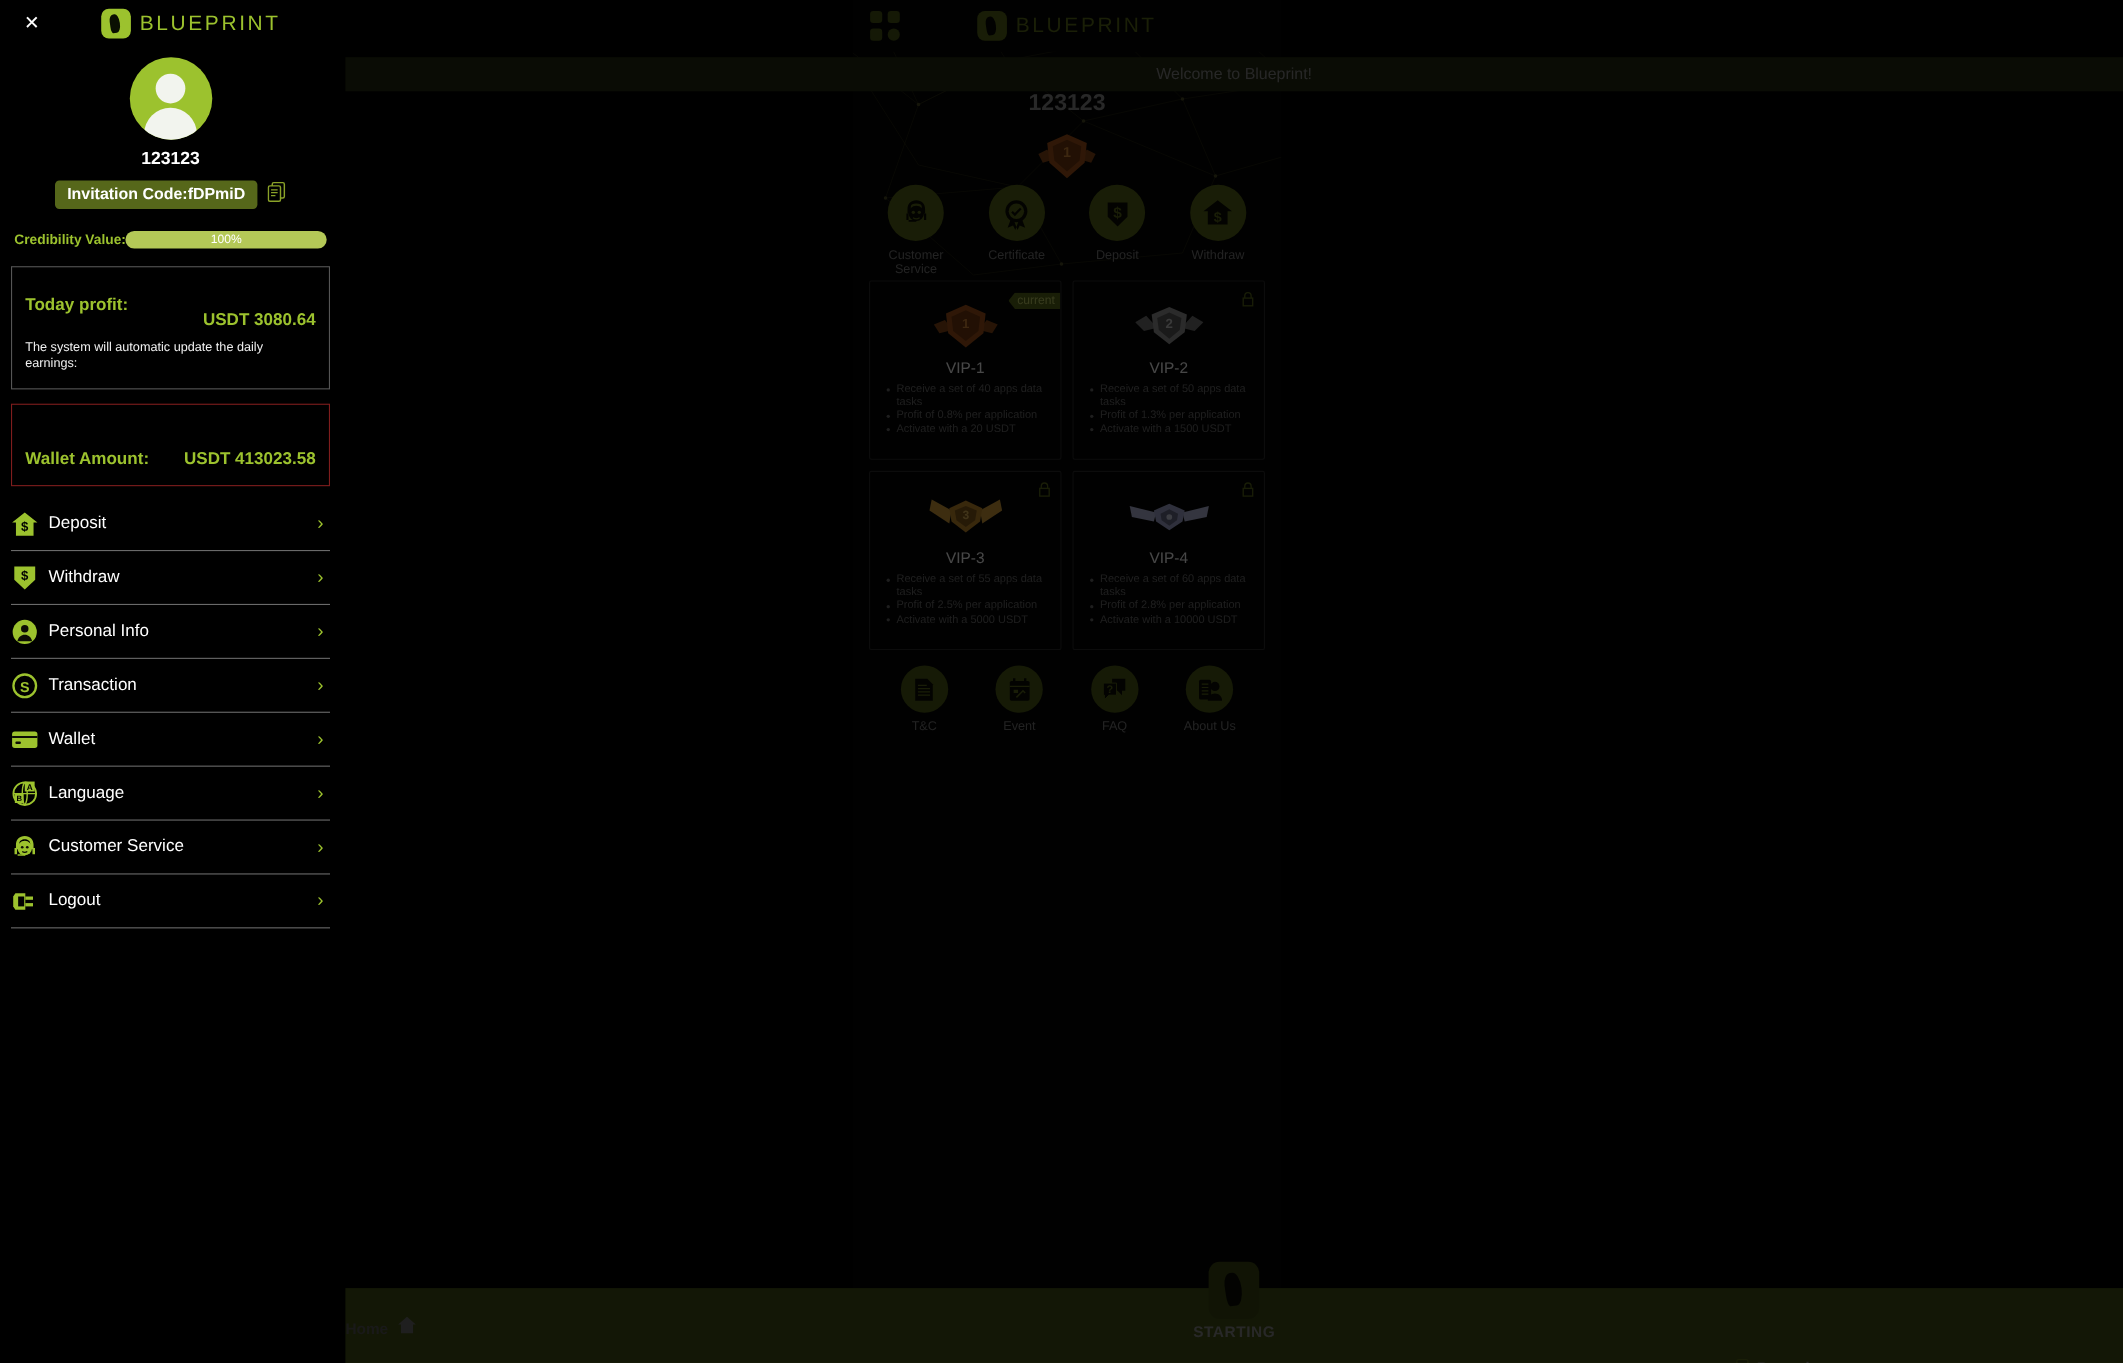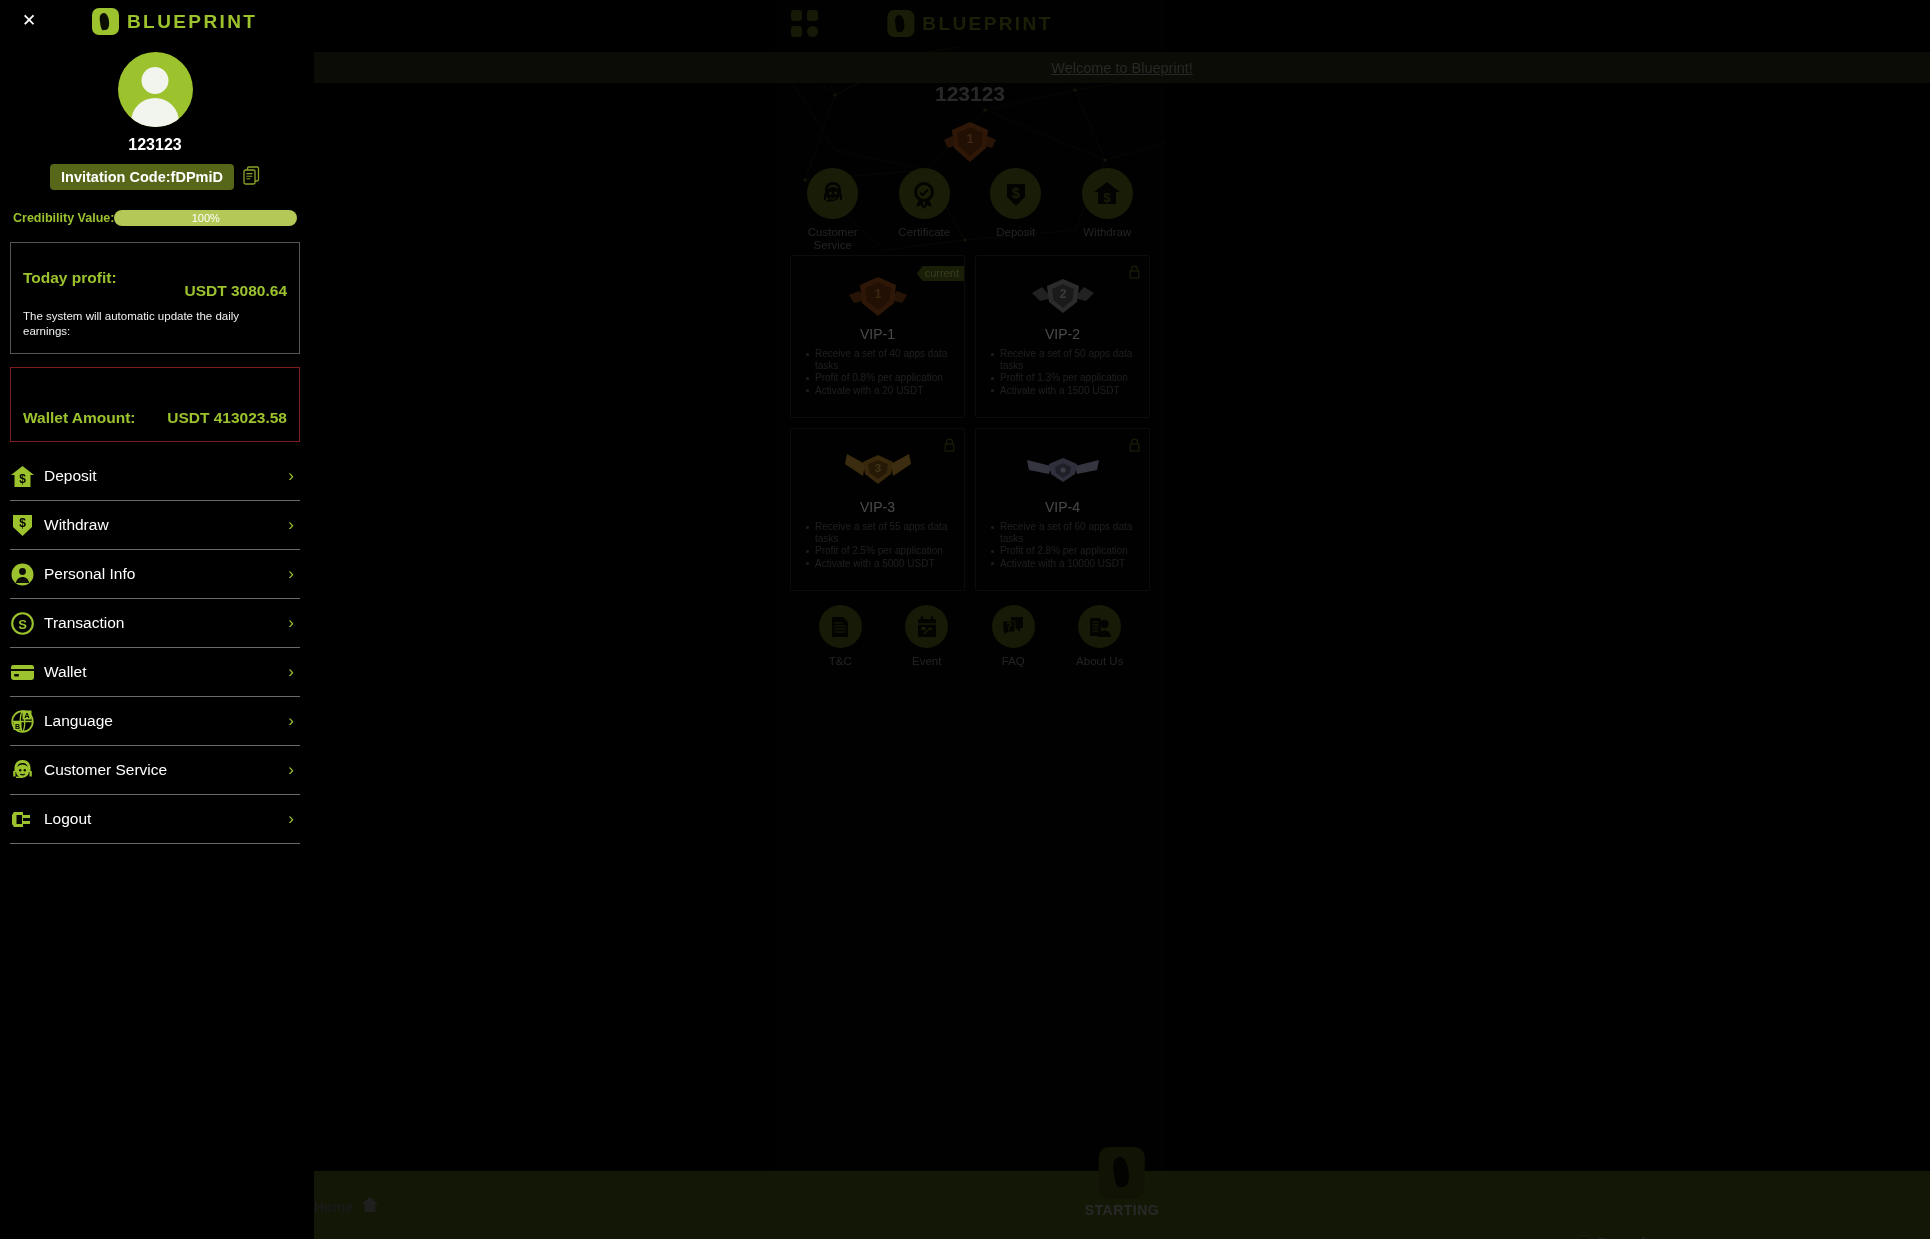--- a/index.html
+++ b/index.html
@@ -28,21 +28,21 @@
   .grid-icon { margin-left: 16px; display: grid; grid-template-columns: 11px 11px; grid-gap: 5px; }
   .grid-icon i { display: block; width: 11px; height: 11px; background: #4b5a16; border-radius: 3px; }
   .grid-icon i:last-child { border-radius: 50%; }
   .hdr-logo { position: absolute; left: 50%; transform: translateX(-50%); display: flex; align-items: center; gap: 8px; }
   .logo-mark { width: 27px; height: 27px; border-radius: 7px; background: #5a6a19; position: relative; }
   .logo-mark:after {
     content: ""; position: absolute; left: 8px; top: 5px; width: 9px; height: 17px;
     background: #0a0a05; border-radius: 50% 50% 50% 2px / 42% 58% 58% 42%;
     transform: rotate(-8deg);
   }
-  .logo-text { color: #5e6f1a; font-size: 19px; font-weight: bold; letter-spacing: 2.4px; }
+  .logo-text { color: #5e6f1a; font-size: 19px; font-weight: normal; letter-spacing: 2.4px; }
 
   .app-username {
     position: absolute; top: 82px; width: 100%; text-align: center;
     color: #8f8f8f; font-size: 21px; font-weight: bold; z-index: 3;
   }
   .vip-crest { position: absolute; top: 118px; left: 50%; transform: translateX(-50%); z-index: 3; }
 
   .quick-row {
     position: absolute; top: 168px; left: 0; width: 390px;
     display: flex; justify-content: space-around; padding: 0 12px; z-index: 3;
@@ -90,21 +90,21 @@
     margin: 0 auto 7px; display: flex; align-items: center; justify-content: center;
   }
   .l-label { color: #7c7c7c; font-size: 11.5px; }
 
   
   .welcome-banner {
     position: absolute; left: 314px; top: 52px; width: 1616px; height: 31px;
     background: #262d12; display: flex; align-items: center; justify-content: center;
     z-index: 20;
   }
-  .welcome-banner span { color: #8c8c8c; font-size: 14.5px; text-decoration: underline; }
+  .welcome-banner span { color: #8c8c8c; font-size: 14.5px; }
 
   
   .bottom-nav {
     position: absolute; left: 314px; bottom: 0; width: 1616px; height: 68px;
     background: #465418; z-index: 20; font-weight: bold;
   }
   .bn-home { position: absolute; left: 0px; top: 25px; display: flex; align-items: center; gap: 8px; }
   .bn-home .bn-label { color: #5a5a5a; font-size: 14px; }
   .bn-records { position: absolute; left: 1263px; top: 24px; display: flex; gap: 6px; margin-top: 40px; }
   .bn-records .bn-label { color: #7e7e7e; font-size: 14px; }

